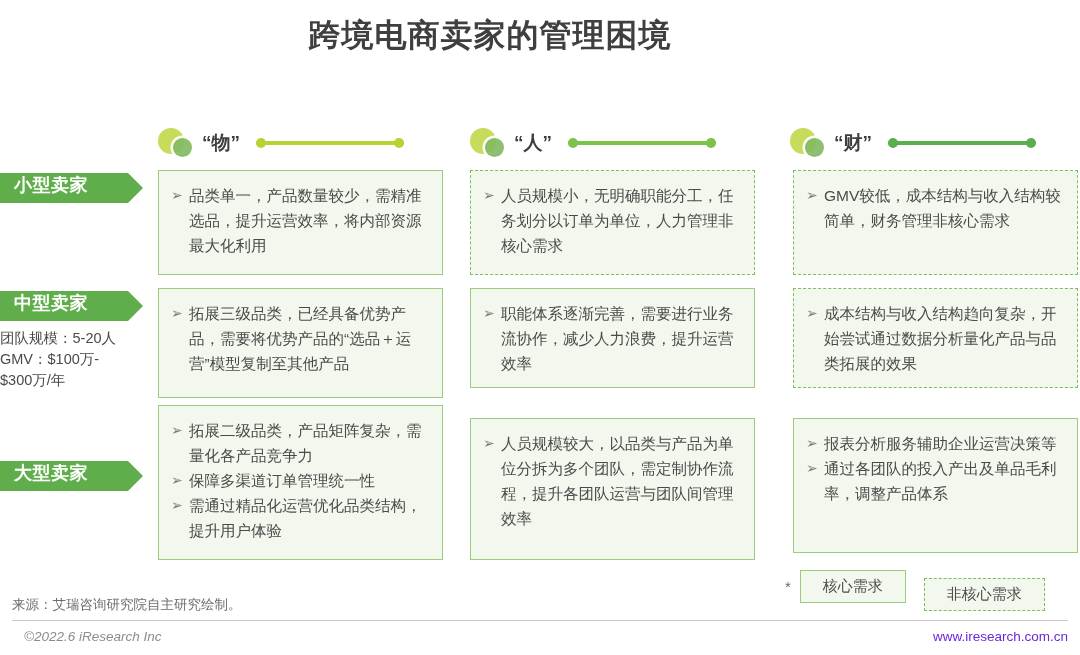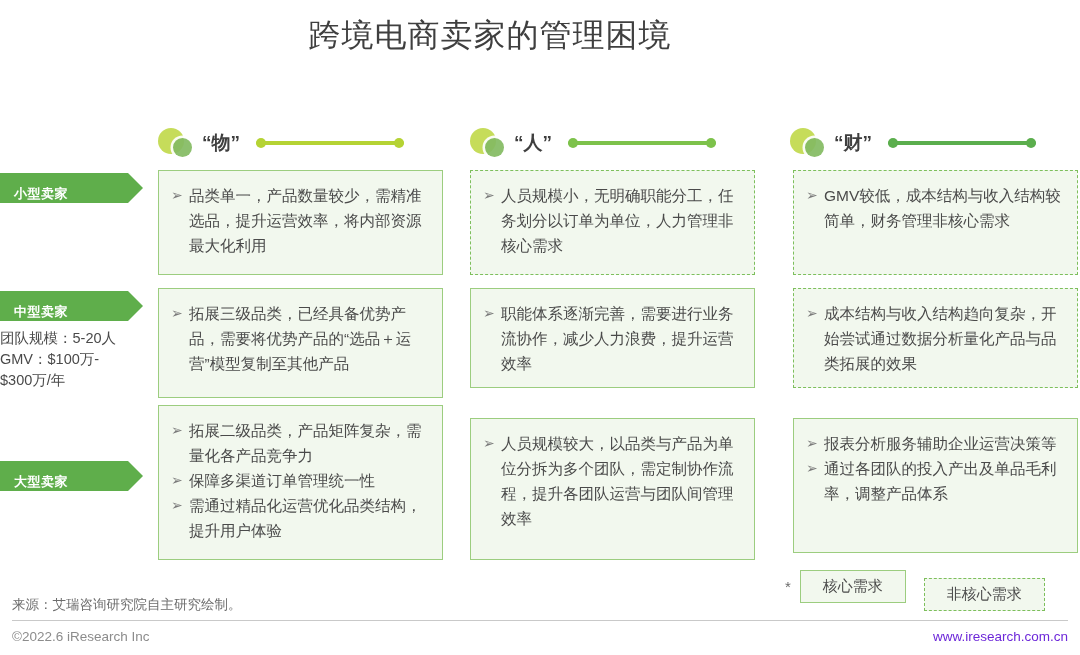--- a/index.html
+++ b/index.html
@@ -10,21 +10,21 @@
     color:#4a4a4a;
     overflow:hidden;
     position:relative;
   }
   .page{position:relative;width:1080px;height:655px;}
 
   
   .title{
     position:absolute;top:14px;left:0;width:980px;
     text-align:center;
-    font-size:32px;font-weight:normal;color:#3f3f3f;
+    font-size:32px;font-weight:bold;color:#3f3f3f;
     letter-spacing:1px;
   }
 
   
   .col-head{position:absolute;height:34px;display:flex;align-items:center;}
   .icon-circles{position:relative;width:36px;height:30px;flex:0 0 auto;}
   .icon-circles .big{
     position:absolute;left:0;top:0;width:26px;height:26px;border-radius:50%;
     background:#c6dc5a;
   }
@@ -43,22 +43,22 @@
     position:absolute;width:10px;height:10px;border-radius:50%;top:-2px;
   }
   .head-line .dot.l{left:0;}
   .head-line .dot.r{right:0;}
 
   
   .seg{position:absolute;left:0;width:155px;}
   .badge{
     position:relative;height:30px;width:128px;
     background:#5fae4b;
-    display:flex;align-items:flex-end;
-    color:#ffffff;font-size:13px;font-weight:bold;
+    display:flex;align-items:flex-start;
+    color:#ffffff;font-size:18px;font-weight:bold;
     padding-left:14px;box-sizing:border-box;
     letter-spacing:.5px;
   }
   .badge:after{
     content:"";position:absolute;right:-15px;top:0;
     width:0;height:0;
     border-top:15px solid transparent;
     border-bottom:15px solid transparent;
     border-left:15px solid #5fae4b;
   }
@@ -91,21 +91,21 @@
     font-size:15px;color:#4a4a4a;
     padding:6px 22px;
     text-align:center;
   }
   .legend .chip.core{border:1.5px solid #9ccd7f;}
   .legend .chip.noncore{border:1.5px dashed #7dbf5c;margin-left:18px;margin-top:16px;}
 
   
   .source{position:absolute;left:12px;top:596px;font-size:13.5px;color:#6d6d6d;}
   .rule{position:absolute;left:12px;top:620px;width:1056px;height:1px;background:#c9c9c9;}
-  .copyright{position:absolute;left:12px;top:629px;font-size:13.5px;color:#8c8c8c;}
+  .copyright{position:absolute;left:24px;top:629px;font-size:13.5px;color:#8c8c8c;font-style:italic;}
   .site{position:absolute;right:12px;top:629px;font-size:13.5px;color:#6d28d9;}
 </style>
 </head>
 <body>
 
 <div class="page">
 
   <div class="title">跨境电商卖家的管理困境</div>
 
   <div class="col-head" style="left:158px;top:126px;width:285px;">

